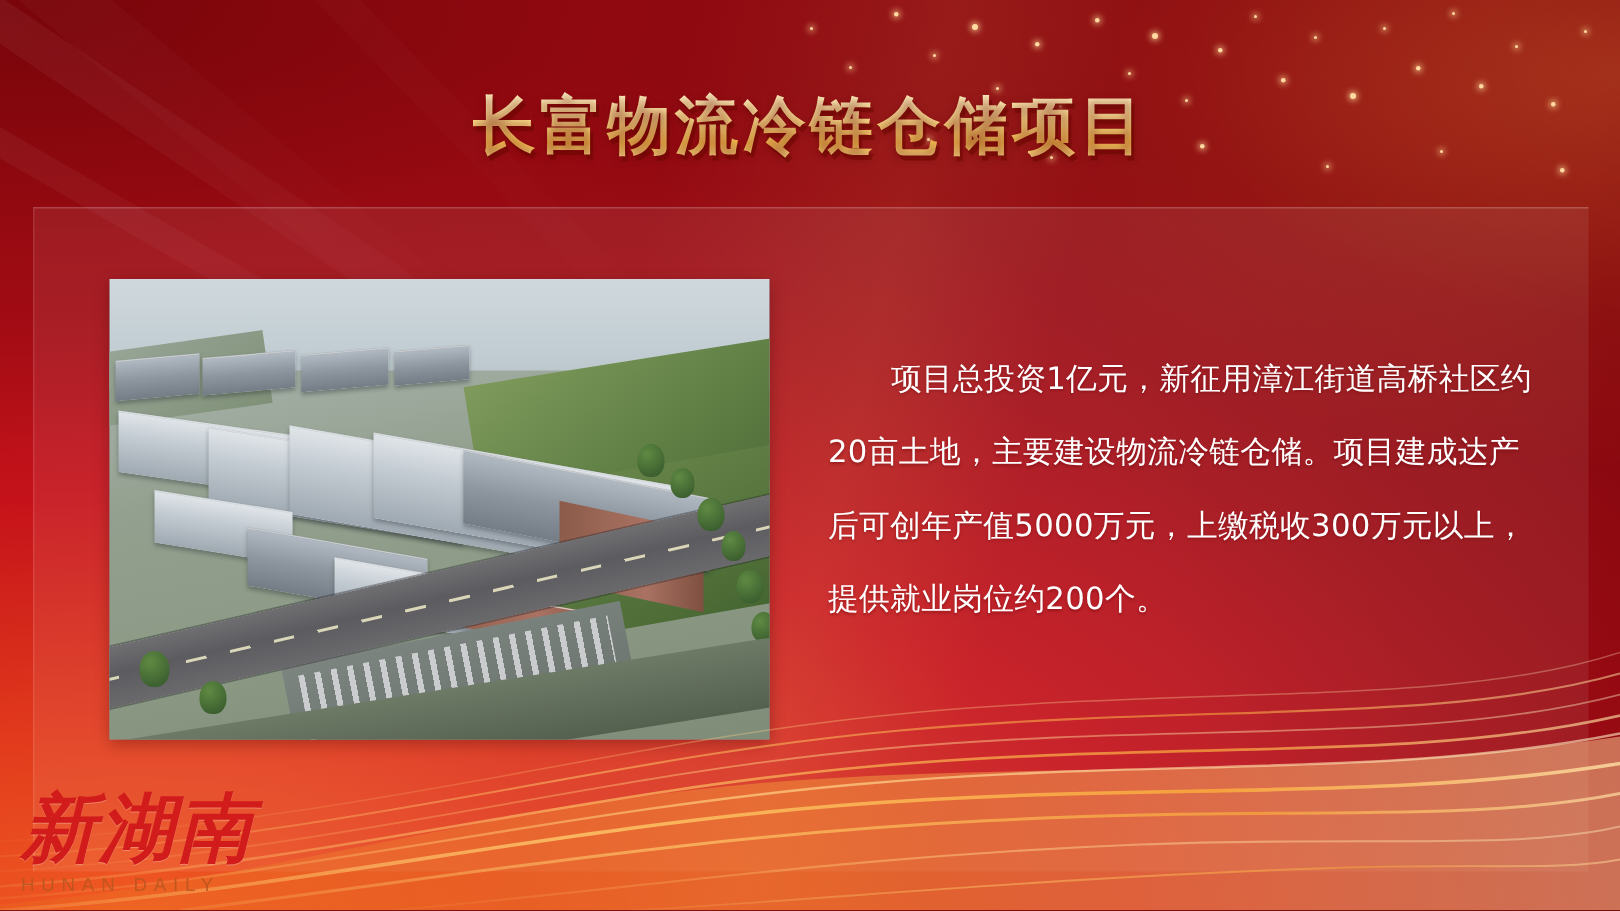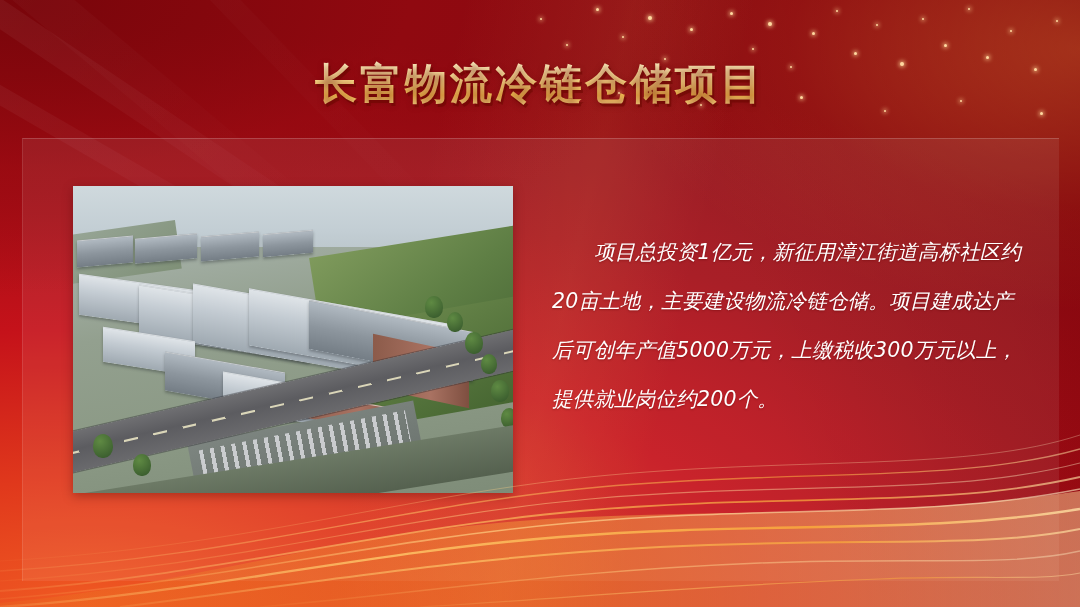--- a/index.html
+++ b/index.html
@@ -176,21 +176,20 @@
     background: radial-gradient(circle at 35% 30%, #5f8a43, #33542a);
   }
 
   
   .text-col {
     position: absolute;
     left: 552px;
     top: 228px;
     width: 478px;
     z-index: 7;
-    font-style: italic;
   }
   .body-text {
     font-family: "DejaVu Sans", "Liberation Sans", sans-serif;
     font-size: 20.5px;
     line-height: 49px;
     color: #ffffff;
     text-indent: 42px;
     letter-spacing: 0.2px;
     text-shadow: 0 1px 2px rgba(90, 0, 0, 0.4);
     margin: 0;
@@ -363,14 +362,18 @@
     <path d="M0,182 C210,166 370,124 570,106 C770,88 930,102 1080,72" fill="none" stroke="url(#gw2)" stroke-width="1.6"></path>
     <path d="M0,174 C220,158 380,112 580,94 C780,76 940,92 1080,60" fill="none" stroke="url(#gw1)" stroke-width="1.8" opacity="0.8"></path>
     <path d="M0,164 C230,150 390,100 590,82 C790,64 950,80 1080,46" fill="none" stroke="url(#gw2)" stroke-width="1.2" opacity="0.7"></path>
     <path d="M0,154 C240,140 400,88 600,70 C800,52 960,66 1080,32" fill="none" stroke="url(#gw1)" stroke-width="1.4" opacity="0.65"></path>
     <path d="M0,144 C250,130 410,76 610,58 C810,40 970,54 1080,18" fill="none" stroke="url(#gw2)" stroke-width="1" opacity="0.5"></path>
     <path d="M120,190 C300,168 460,140 660,130 C860,120 980,132 1080,112" fill="none" stroke="url(#gw1)" stroke-width="2" opacity="0.85"></path>
     <path d="M260,190 C420,176 560,154 760,146 C920,140 1010,150 1080,134" fill="none" stroke="url(#gw2)" stroke-width="1.4" opacity="0.7"></path>
     <path d="M420,190 C560,182 700,168 880,162 C980,158 1040,164 1080,156" fill="none" stroke="url(#gw1)" stroke-width="1.2" opacity="0.6"></path>
   </svg>
 
+  <div class="logo">
+    <div class="logo-cn">新湖南</div>
+    <div class="logo-en">HUNAN DAILY</div>
+  </div>
 
 </div>
 
 </body></html>

